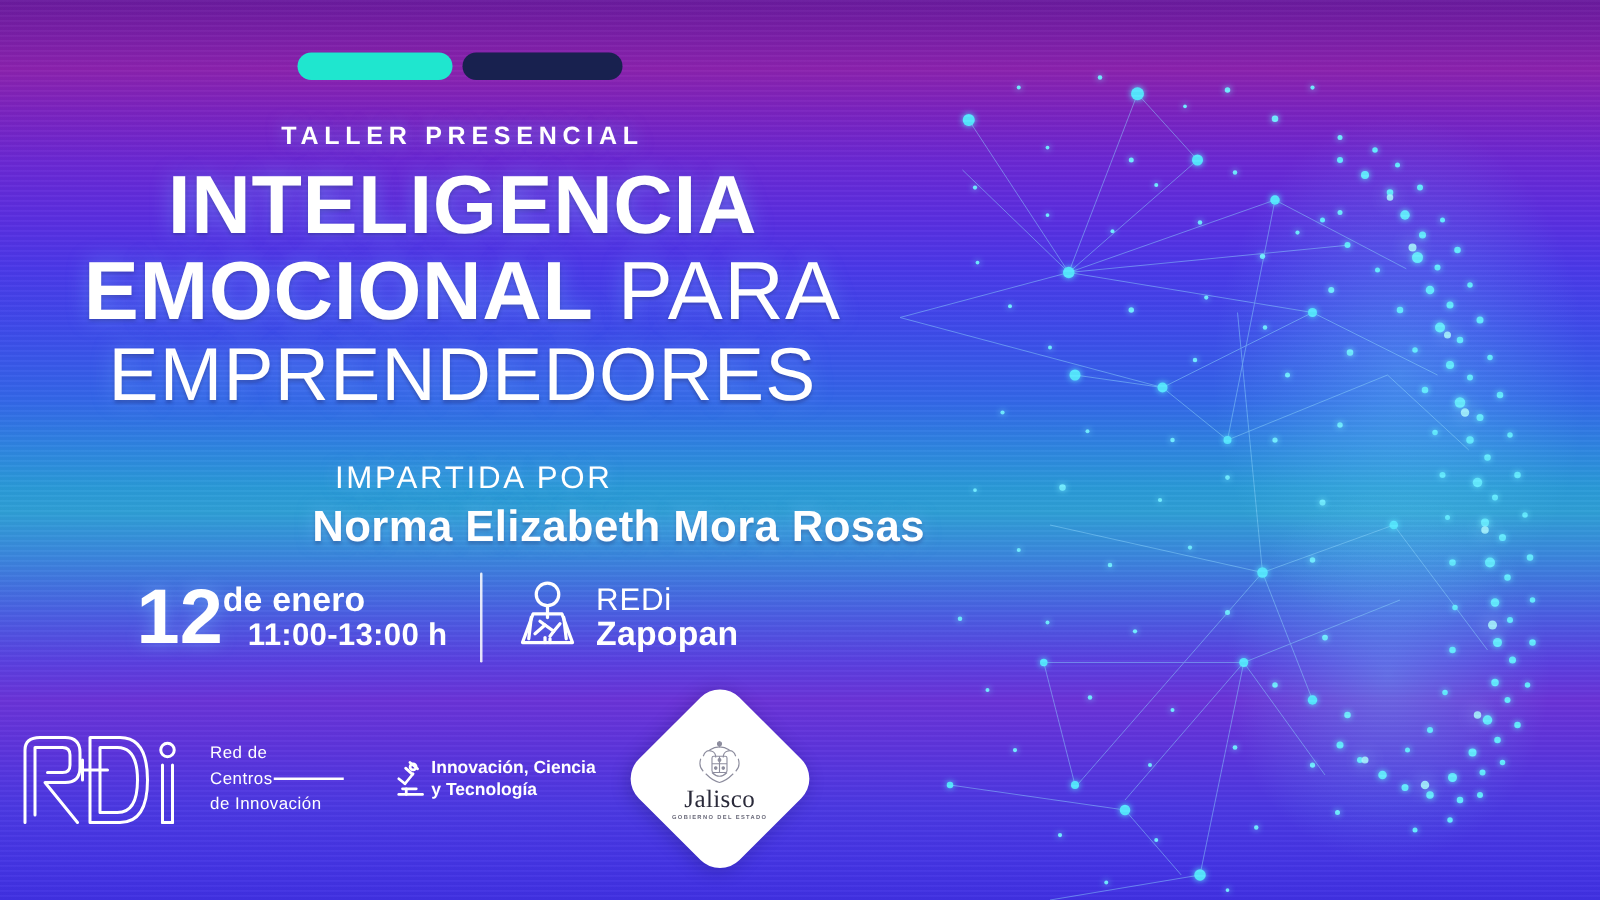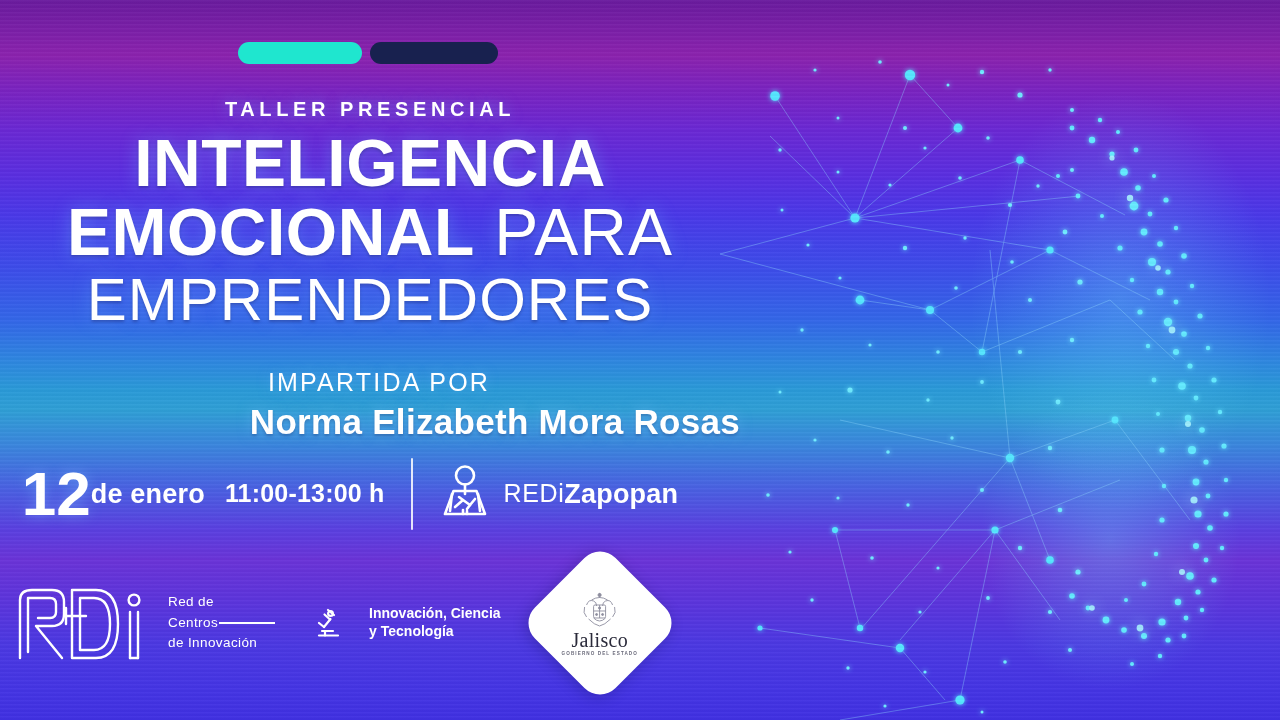--- a/index.html
+++ b/index.html
@@ -117,53 +117,53 @@
     position:absolute; left:0; top:458px; width:700px;
     display:flex; align-items:center; justify-content:center;
     gap:26px;
     color:#fff;
   }
   #date-group { display:flex; align-items:center; }
   #day-number {
     font-size:62px; font-weight:800; line-height:0.86;
     text-shadow:0 0 14px rgba(120,190,255,.45);
   }
-  #date-text { display:flex; flex-direction:row; line-height:1.06; }
+  #date-text { display:flex; flex-direction:column; line-height:1.06; }
   #month-text { font-size:27px; font-weight:800; letter-spacing:0.2px; }
   #time-text  { font-size:25px; font-weight:600; letter-spacing:0.2px;margin-left:20px; }
 
   #details-divider {
     width:2px; height:72px;
     background:rgba(255,255,255,.85);
     border-radius:1px;
   }
 
   #venue-group { display:flex; align-items:center; gap:13px; }
-  #venue-text { display:flex; flex-direction:row; line-height:1.05; }
+  #venue-text { display:flex; flex-direction:column; line-height:1.05; }
   #venue-label { font-size:25px; font-weight:400; letter-spacing:0.6px; }
   #venue-name  { font-size:27px; font-weight:800; letter-spacing:0.2px; }
 
   
   #logo-bar {
     position:absolute; left:14px; bottom:40px;
     display:flex; align-items:center; gap:0px;
   }
 
   #redi-logo-group { display:flex; align-items:center; gap:14px; }
   #redi-mark { width:140px; height:78px; }
   #redi-tagline {
     color:#fff; font-size:13.5px; line-height:1.52; letter-spacing:.4px;
     white-space:nowrap;
   }
   #redi-tagline .rule-row { display:flex; align-items:center; gap:1px; }
   #redi-tagline .rule {
     display:block; width:56px; height:1.6px; background:#fff;
   }
 
-  #ict-group { display:flex; align-items:center; gap:26px; margin-left:38px; }
+  #ict-group { display:flex; align-items:center; gap:2px; margin-left:38px; }
   #ict-icon { width:30px; height:34px; }
   #ict-text {
     color:#fff; font-size:14px; font-weight:bold; line-height:1.28;
     white-space:nowrap;
   }
 
   #jalisco-badge {
     margin-left:42px;
     width:114px; height:114px;
     background:#ffffff;

